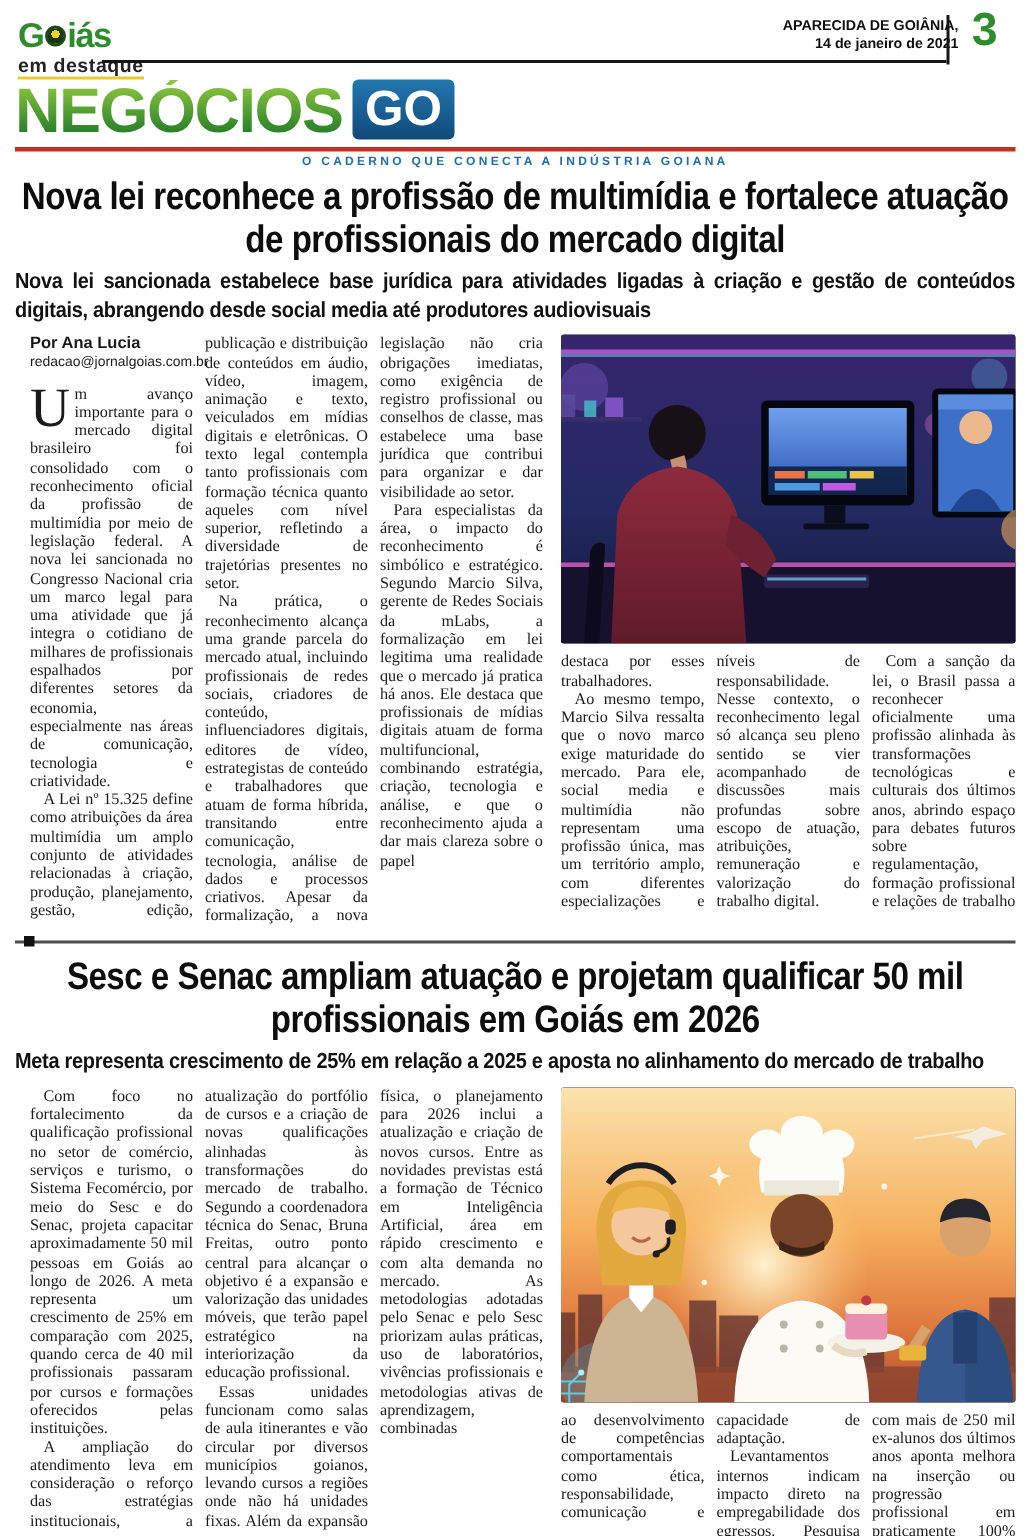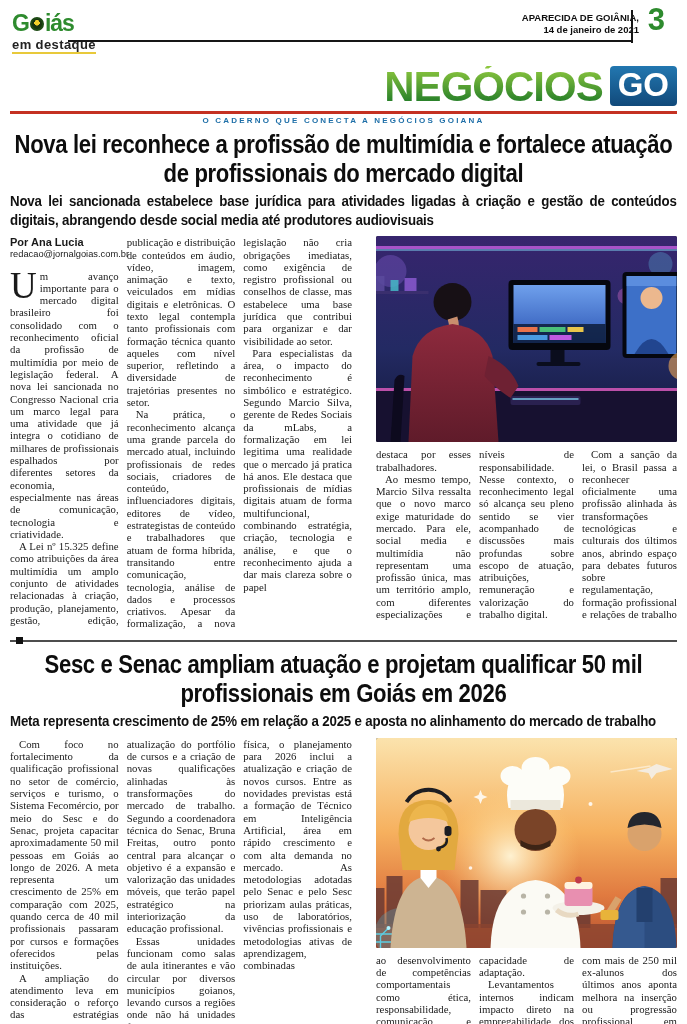--- a/index.html
+++ b/index.html
@@ -19,40 +19,40 @@
     border: 2px solid #1d4a14; display: inline-block; }
   .logo-sub { font-family: "Liberation Sans", sans-serif; font-size: 13px; font-weight: bold;
     color: #222; letter-spacing: .4px; margin-top: 1px; border-bottom: 2px solid #e8c93a; display: inline-block; }
   .header-rule { position: absolute; left: 58px; right: 46px; top: 34px; height: 2px; background: #161616; }
   .dateline { position: absolute; right: 38px; top: 6px; text-align: right;
     font-family: "Liberation Sans", sans-serif; font-weight: bold; font-size: 9.5px; line-height: 1.3; color: #0e0e0e; }
   .vbar { position: absolute; right: 44px; top: 4px; width: 2px; height: 33px; background: #161616; }
   .pagenum { position: absolute; right: 12px; top: -4px; font-family: "Liberation Sans", sans-serif;
     font-weight: bold; font-size: 31px; color: #2e8b2e; }
   
-  .masthead { text-align: right; margin-top: 16px; line-height: 1; }
+  .masthead { text-align: left; margin-top: 3px; line-height: 1; }
   .masthead-title { font-family: "Liberation Sans", sans-serif; font-weight: bold; font-size: 42px;
     letter-spacing: -1px; display: inline-block; color: #2e8b2e;
     background: linear-gradient(180deg, #8cc63e 5%, #1f7a28 92%);
     -webkit-background-clip: text; background-clip: text; -webkit-text-fill-color: transparent; }
   .masthead-badge { display: inline-block; font-family: "Liberation Sans", sans-serif; font-weight: bold;
     font-size: 33px; color: #fff; background: linear-gradient(180deg, #2277b0, #11497a);
     padding: 2px 8px 5px; border-radius: 4px; margin-left: 7px; vertical-align: 5px; }
   .red-rule { height: 3px; background: #c43122; margin-top: 3px; }
   .tagline { text-align: center; font-family: "Liberation Sans", sans-serif; font-weight: bold;
     font-size: 8px; letter-spacing: 2.2px; color: #1e6fa8; margin-top: 2px; }
   
   .headline { font-family: "Liberation Sans", sans-serif; font-weight: bold; color: #0d0d0d;
     font-size: 25.5px; line-height: 1.14; text-align: center; letter-spacing: -0.4px;
     width: 770px; transform: scaleX(0.866); transform-origin: left top; margin: 5px 0 4px; }
   .deck { font-family: "Liberation Sans", sans-serif; font-weight: bold; color: #111;
     font-size: 14.5px; line-height: 1.28; text-align: justify; letter-spacing: -0.2px;
     width: 728px; transform: scaleX(0.9157); transform-origin: left top; margin-bottom: 7px; }
   
-  .article-grid { display: flex; gap: 24px; }
+  .article-grid { display: flex; gap: 12px; margin-left: 10px; }
   .left-block { width: 342px; flex: none; }
   .right-stack { flex: 1; min-width: 0; }
   .cols3 { column-count: 3; column-gap: 8px; column-fill: auto; overflow: hidden; }
   .a1-left { height: 396px; }
   .a1-right { height: 184px; }
   .a2-left { height: 300px; }
   .a2-right { height: 88px; }
   .cols3 p { font-size: 10.8px; line-height: 12.3px; text-align: justify; text-indent: 9px;
     hyphens: auto; -webkit-hyphens: auto; word-spacing: 0.02em; }
   p.lead, p.noindent { text-indent: 0; }
@@ -88,21 +88,21 @@
     </div>
     <div class="vbar"></div>
     <div class="pagenum">3</div>
     <div class="header-rule"></div>
   </div>
 
   <div class="masthead">
     <span class="masthead-title">NEGÓCIOS</span><span class="masthead-badge">GO</span>
   </div>
   <div class="red-rule"></div>
-  <div class="tagline">O CADERNO QUE CONECTA A NEGÓCIOS GOIANA</div>
+  <div class="tagline">O CADERNO QUE CONECTA A INDÚSTRIA GOIANA</div>
 
   <section>
     <h1 class="headline">Nova lei reconhece a profissão de multimídia e fortalece atuação de profissionais do mercado digital</h1>
     <p class="deck">Nova lei sancionada estabelece base jurídica para atividades ligadas à criação e gestão de conteúdos digitais, abrangendo desde social media até produtores audiovisuais</p>
     <div class="article-grid">
       <div class="left-block cols3 a1-left">
         <div class="byline">Por Ana Lucia</div>
         <div class="byline-email">redacao@jornalgoias.com.br</div>
         <p class="lead"><span class="dropcap">U</span><span>m avanço importante para o mercado digital brasileiro foi consolidado com o reconhecimento oficial da profissão de multimídia por meio de legislação federal. A nova lei sancionada no Congresso Nacional cria um marco legal para uma atividade que já integra o cotidiano de milhares de profissionais espalhados por diferentes setores da economia, especialmente nas áreas de comunicação, tecnologia e criatividade.</span></p>
         <p>A Lei nº 15.325 define como atribuições da área multimídia um amplo conjunto de atividades relacionadas à criação, produção, planejamento, gestão, edição, publicação e distribuição de conteúdos em áudio, vídeo, imagem, animação e texto, veiculados em mídias digitais e eletrônicas. O texto legal contempla tanto profissionais com formação técnica quanto aqueles com nível superior, refletindo a diversidade de trajetórias presentes no setor.</p>

